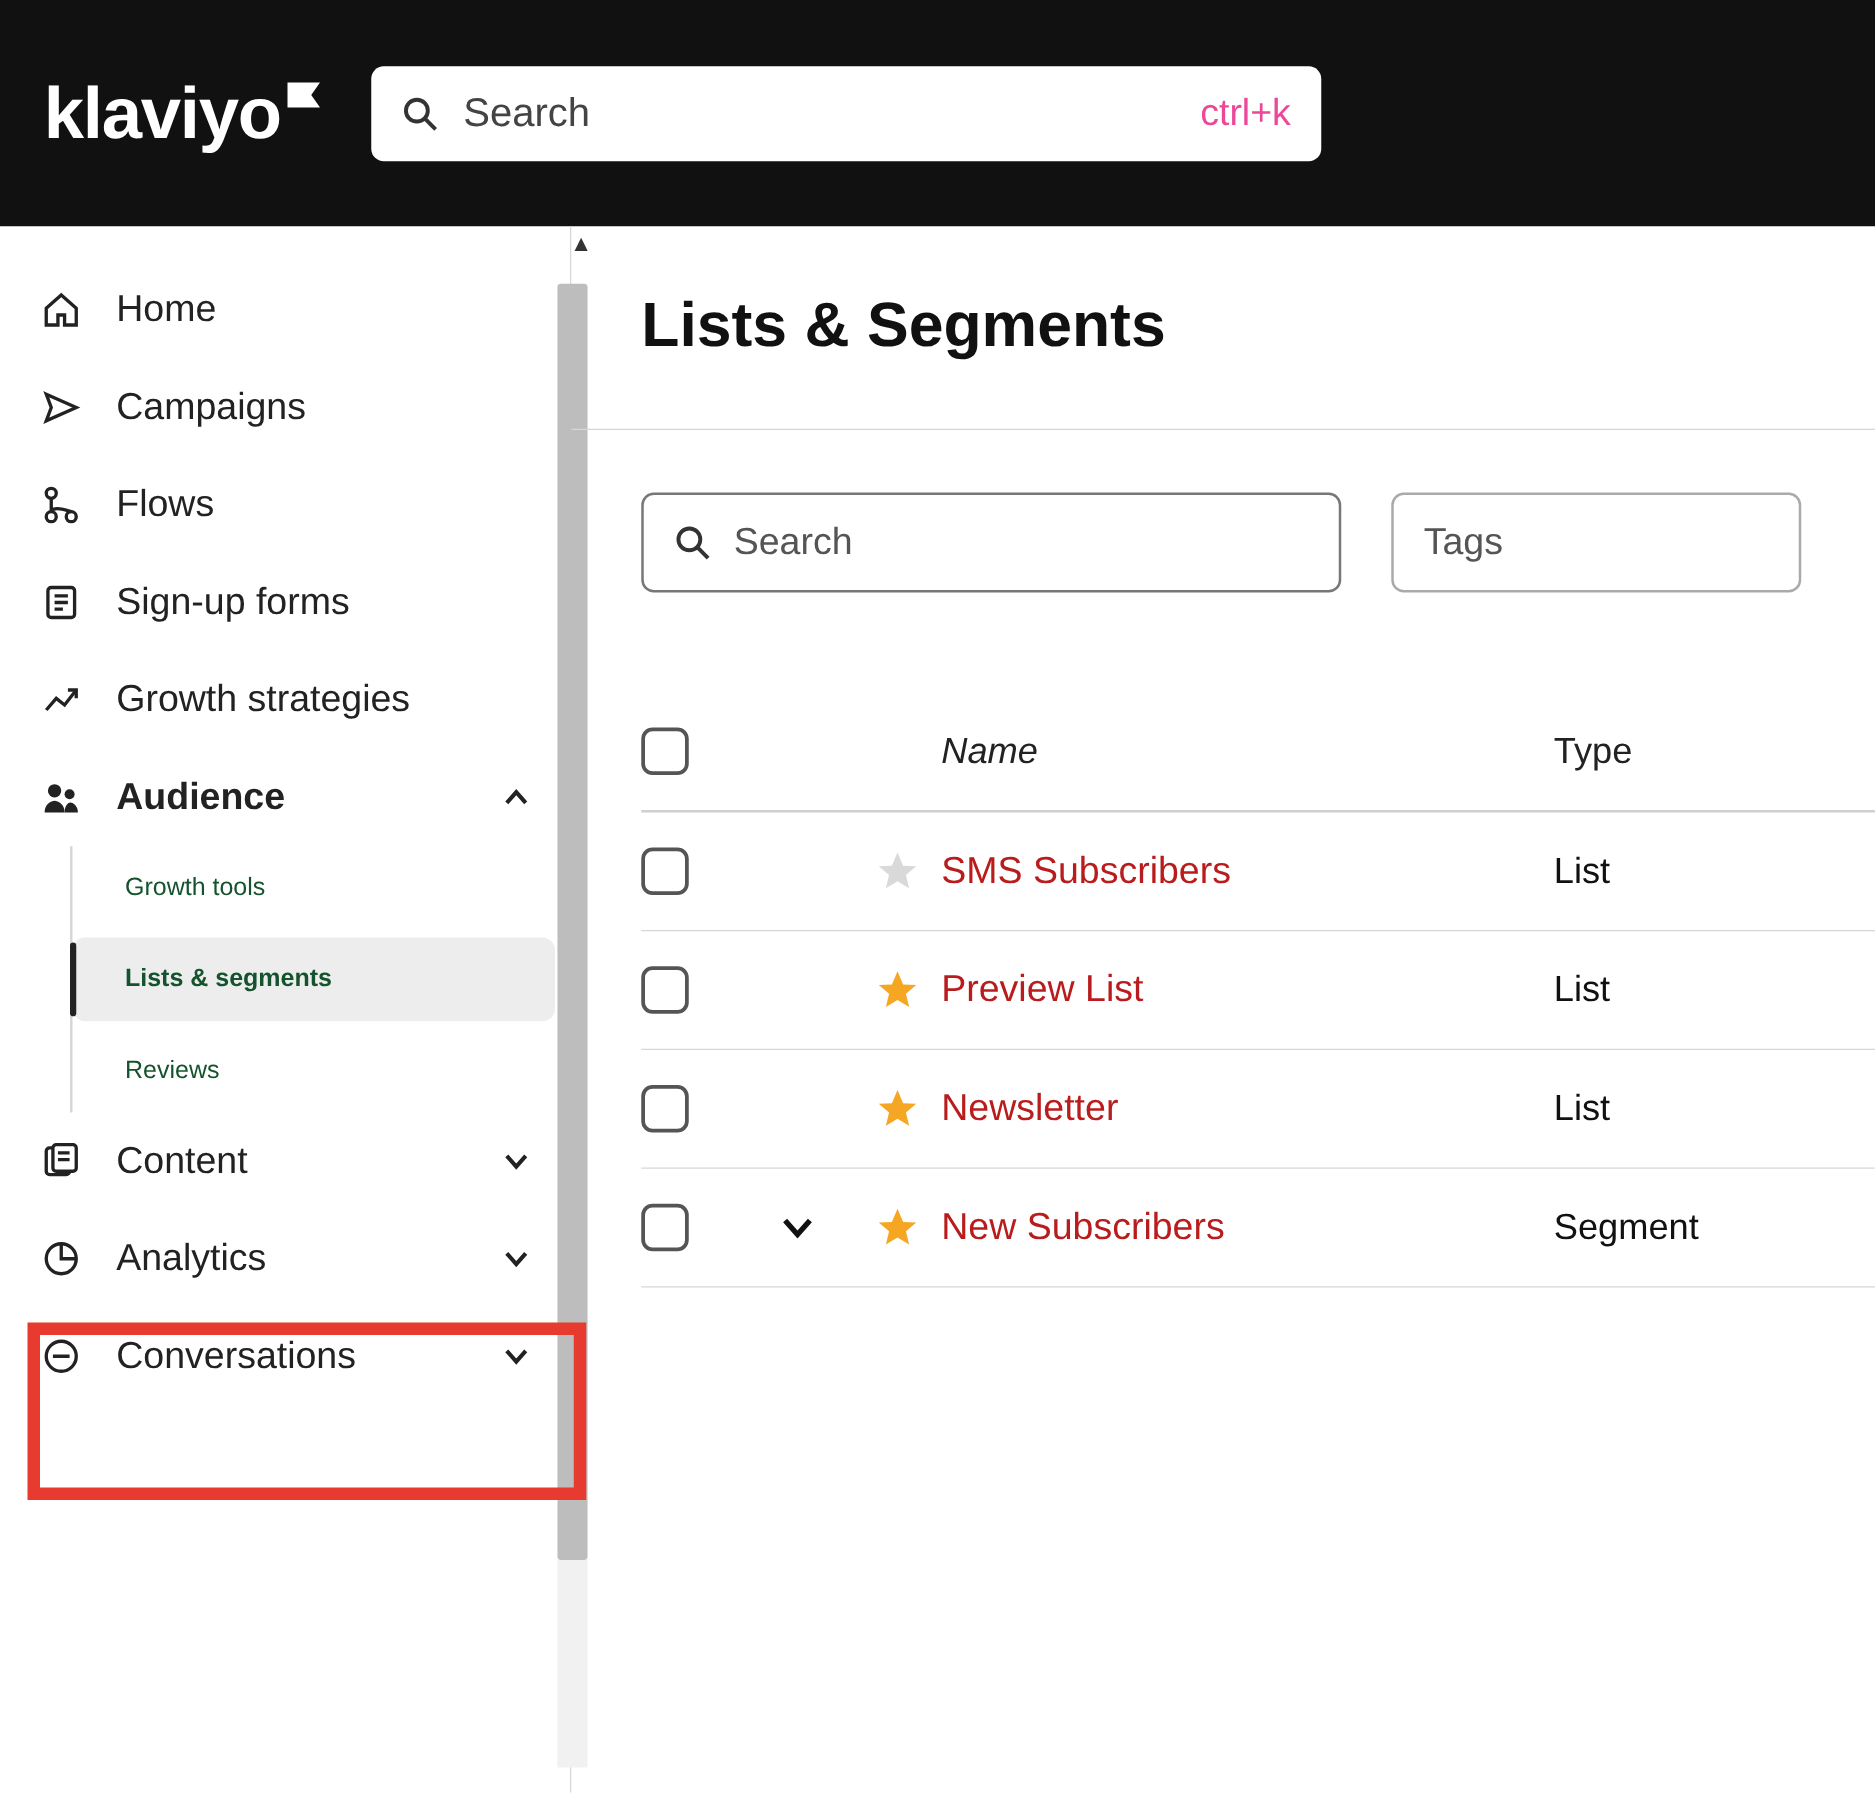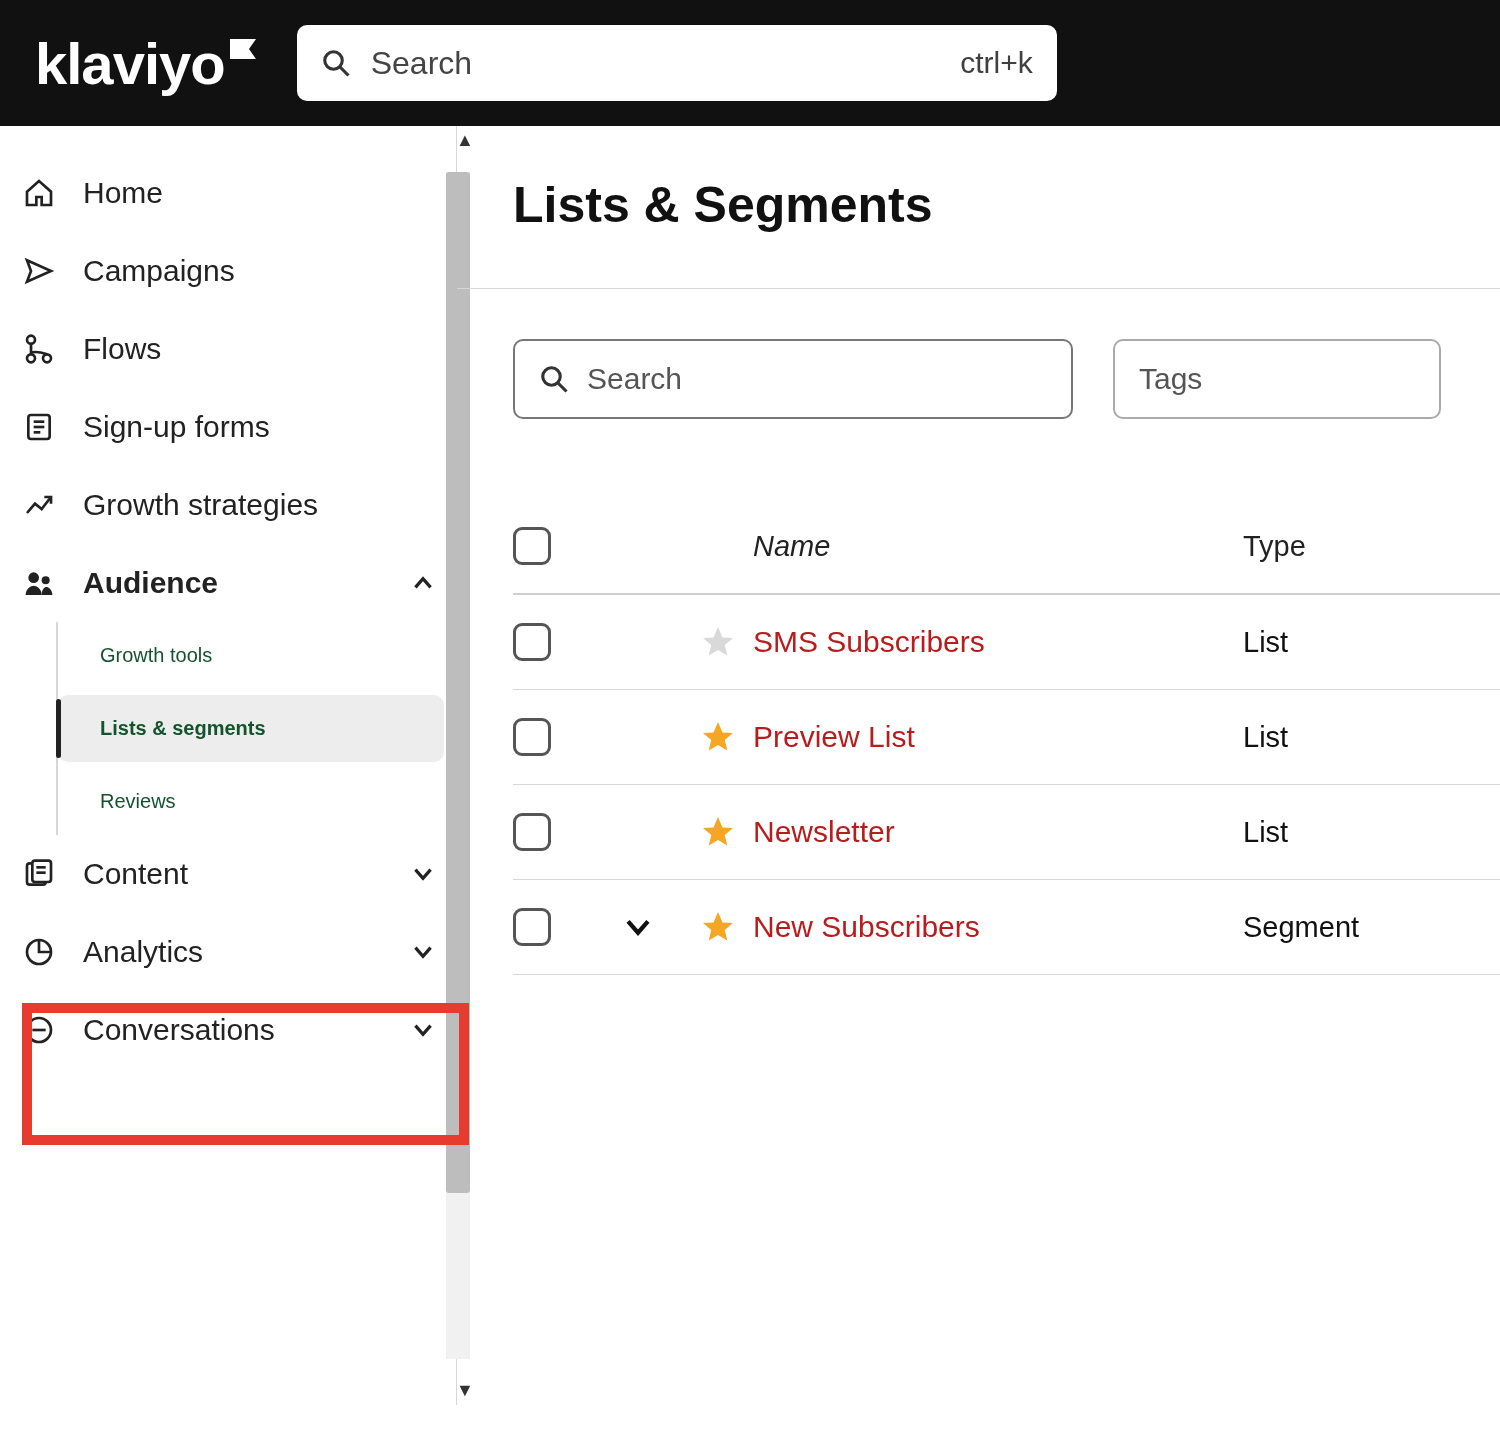--- a/index.html
+++ b/index.html
@@ -1,35 +1,35 @@
 <!DOCTYPE html>
 <html><head>
 <meta charset="utf-8">
 <style>
   * { box-sizing: border-box; margin: 0; padding: 0; }
   html, body { width: 1500px; height: 1434px; font-family: -apple-system, BlinkMacSystemFont, "Segoe UI", Helvetica, Arial, sans-serif; overflow: hidden; background:#fff; }
   
-  .topbar { height: 126px; background:#111; display:flex; align-items:center; padding:0 35px; gap:40px; }
+  .topbar { height: 181px; background:#111; display:flex; align-items:center; padding:0 35px; gap:40px; }
   .logo { color:#fff; font-size:58px; font-weight:700; letter-spacing:-1px; display:flex; align-items:flex-start; }
   .logo-flag { display:inline-block; margin-left:4px; margin-top:8px; }
   .searchbar { flex: 0 0 760px; height:76px; background:#fff; border-radius:10px; display:flex; align-items:center; padding:0 24px; gap:20px; }
   .searchbar .mag { color:#555; }
   .searchbar input { border:none; outline:none; flex:1; font-size:32px; color:#222; background:transparent; }
   .searchbar input::placeholder { color:#444; }
-  .kbd { font-size:30px; color:#404040; }
+  .kbd { font-size:30px; color:#ec4899; }
   
   .body { display:flex; height:calc(1434px - 155px); }
   .sidebar { width:457px; border-right:1px solid #d7d7d7; position:relative; padding-top:28px; }
   .scroll-triangle { position:absolute; left:456px; font-size:18px; color:#333; }
   .scroll-triangle.up { top:4px; }
   .scroll-triangle.down { bottom:4px; }
   .scrollbar-track { position:absolute; left:446px; top:46px; bottom:46px; width:24px; background:#f1f1f1; }
   .scrollbar-thumb { width:100%; background:#bdbdbd; height:86%; border-radius:3px; }
   .nav { list-style:none; padding:0 0 0 0; }
-  .nav-item { display:flex; align-items:center; gap:25px; padding:22px 20px; font-size:30px; color:#222; cursor:pointer; }
+  .nav-item { display:flex; align-items:center; gap:25px; padding:22px 30px; font-size:30px; color:#222; cursor:pointer; }
   .nav-item .icon { width:38px; display:flex; justify-content:center; align-items:center; }
   .nav-item .label { flex:1; }
   .nav-item .chev { color:#333; }
   .nav-item.audience .label { font-weight:700; }
   .badge-new { background:#dbeeff; color:#0b5cad; font-size:24px; padding:6px 18px; border-radius:22px; font-weight:500; }
   .subnav { list-style:none; margin-left:56px; border-left:2px solid #d7d7d7; }
   .subnav-item { padding:22px 24px 22px 42px; font-size:20px; color:#14532d; cursor:pointer; position:relative; }
   .subnav-item.active { background:#ededed; border-radius:10px; font-weight:600; margin:6px 12px 6px 0; padding-left:42px; }
   .subnav-item.active::before { content:""; position:absolute; left:-2px; top:4px; bottom:4px; width:5px; background:#222; border-radius:3px; }
   .highlight-box { position:absolute; border:10px solid #e63b2e; left:22px; top:877px; width:447px; height:142px; pointer-events:none; }

